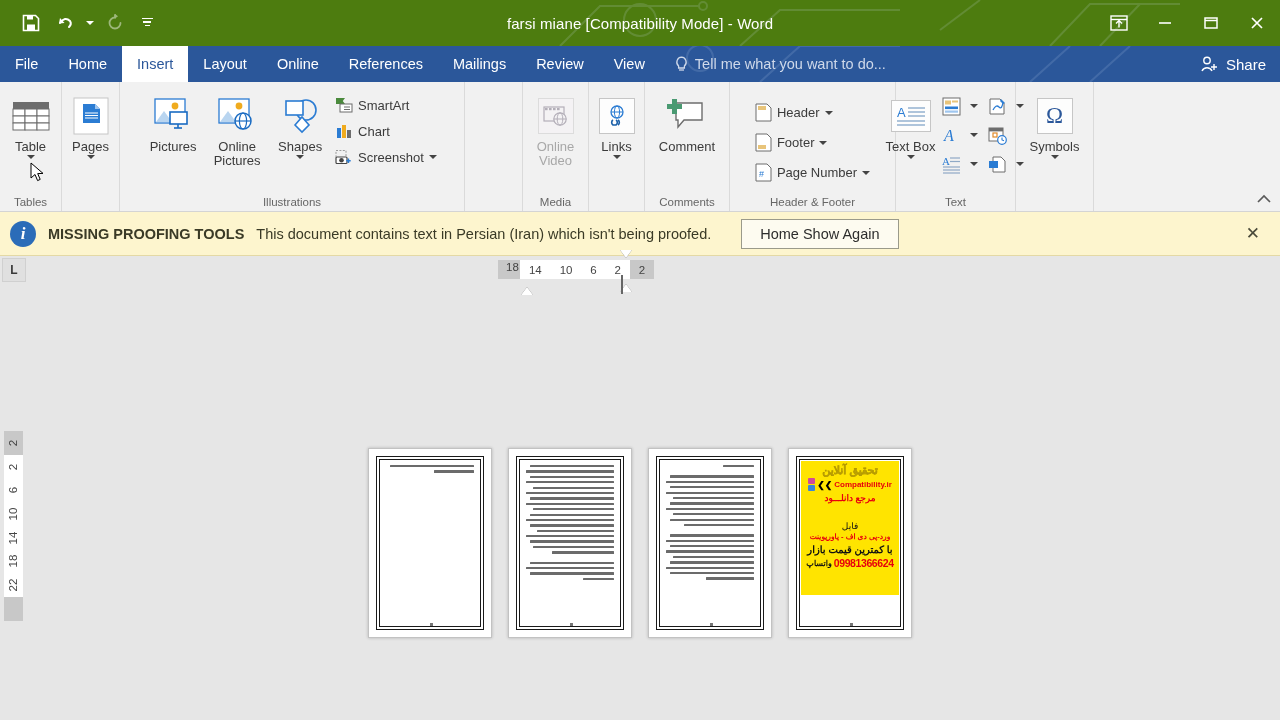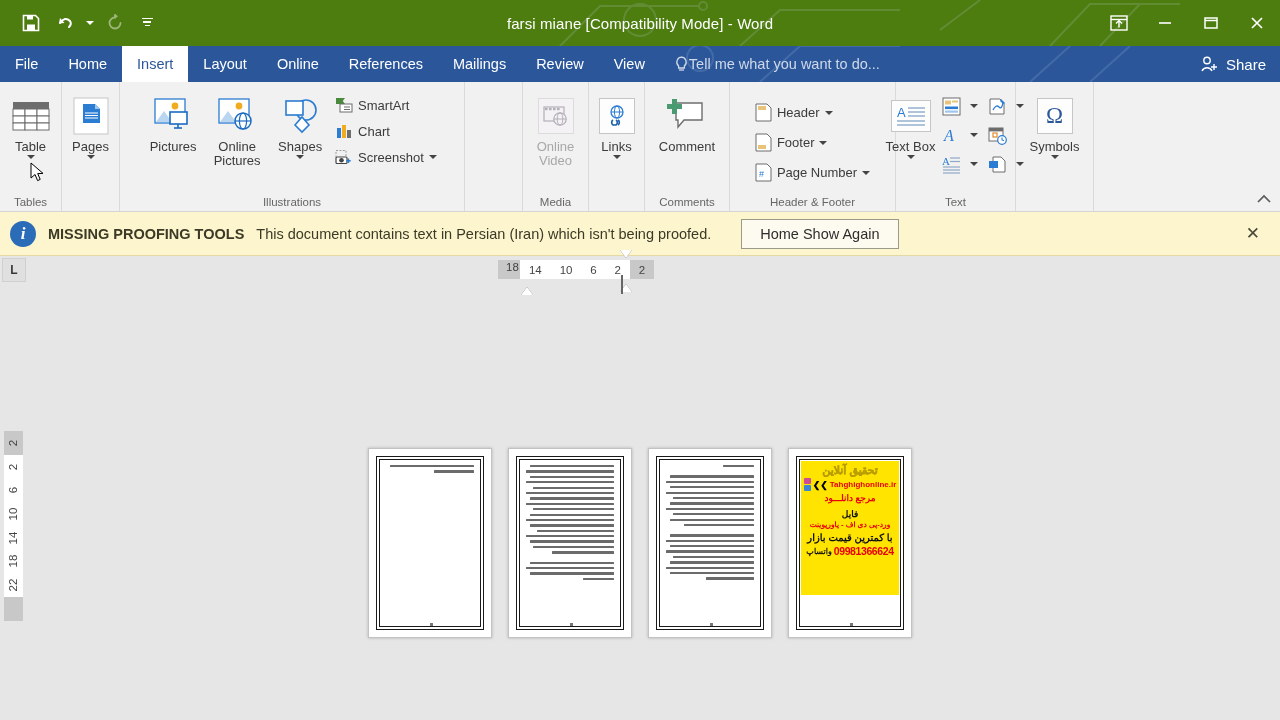--- a/index.html
+++ b/index.html
@@ -64,21 +64,21 @@
   .tabstrip-deco { position:absolute; inset:0; opacity:.14; pointer-events:none;}
   .tab {
     height: 36px; padding: 0 15px;
     display: flex; align-items: center;
     color: #ffffff; font-size: 14.5px;
     white-space: nowrap; z-index: 2;
   }
   .tab:first-child { padding: 0 18px; }
   .tab.active { background: #ffffff; color: #2b579a; }
   .tellme {
-    display: flex; align-items: center; 
+    display: flex; align-items: center; gap: 6px;
     color: #cfd9ea; font-size: 14.5px; padding: 0 10px 0 14px;
     height: 36px; z-index: 2; font-style: normal;
   }
   .share {
     margin-left: auto; display: flex; align-items: center; gap: 7px;
     color: #fff; font-size: 15px; padding: 0 14px; height: 36px; z-index: 2;
   }
 
   
   .ribbon {
@@ -249,21 +249,21 @@
     justify-content: flex-start; padding: 3px 2px 0 2px; overflow:hidden;
   }
   .ad-l1 { font-size: 11px; font-weight: bold; color: #d6b800;
            -webkit-text-stroke: .4px #b59a00; letter-spacing:.3px; line-height: 13px;}
   .ad-l2row { display:flex; align-items:center; gap:2px; margin-top:1px;}
   .ad-l2 { font-size: 8px; font-weight: bold; color: #e8000d; }
   .ad-arrow { color: #000; font-size: 9px; font-weight: bold; line-height: 8px;}
   .ad-chips { display:flex; flex-direction:column; gap:1px; }
   .chip { width: 7px; height: 6px; border-radius: 1px; }
   .ad-l3 { font-size: 9px; font-weight: bold; color: #e8000d; margin-top: 2px; letter-spacing:.2px;}
-  .ad-l4 { font-size: 9px; font-weight: bold; color: #111; margin-top: 6px; }
+  .ad-l4 { font-size: 9px; font-weight: normal; color: #111; margin-top: 18px; }
   .ad-l5 { font-size: 7.5px; font-weight: bold; color: #e8000d; margin-top: 1px; }
   .ad-l6 { font-size: 10px; font-weight: bold; color: #111; margin-top: 3px; }
   .ad-l7row { display:flex; align-items:center; gap:2px; margin-top: 2px;}
   .ad-phone { font-size: 10.5px; font-weight: bold; color: #e8000d; letter-spacing:-.4px;}
   .ad-wa { font-size: 8px; font-weight: bold; color: #111; }
 </style>
 </head>
 <body>
 
 <div class="titlebar">
@@ -853,21 +853,21 @@
       <div class="page-inner">
         <div class="page-inner2" style="padding:1px">
           <div class="ad">
             <div class="ad-l1">تحقیق آنلاین</div>
             <div class="ad-l2row">
               <span class="ad-chips">
                 <span class="chip" style="background:#d04a9a"></span>
                 <span class="chip" style="background:#3a87d8"></span>
               </span>
               <span class="ad-arrow">❮❮</span>
-              <span class="ad-l2">Tahghighonline.ir</span>
+              <span class="ad-l2">Compatibility.ir</span>
             </div>
             <div class="ad-l3">مرجع دانلـــود</div>
             <div class="ad-l4">فایل</div>
             <div class="ad-l5">ورد-پی دی اف - پاورپوینت</div>
             <div class="ad-l6">با کمترین قیمت بازار</div>
             <div class="ad-l7row">
               <span class="ad-wa">واتساپ</span>
               <span class="ad-phone">09981366624</span>
             </div>
           </div>

